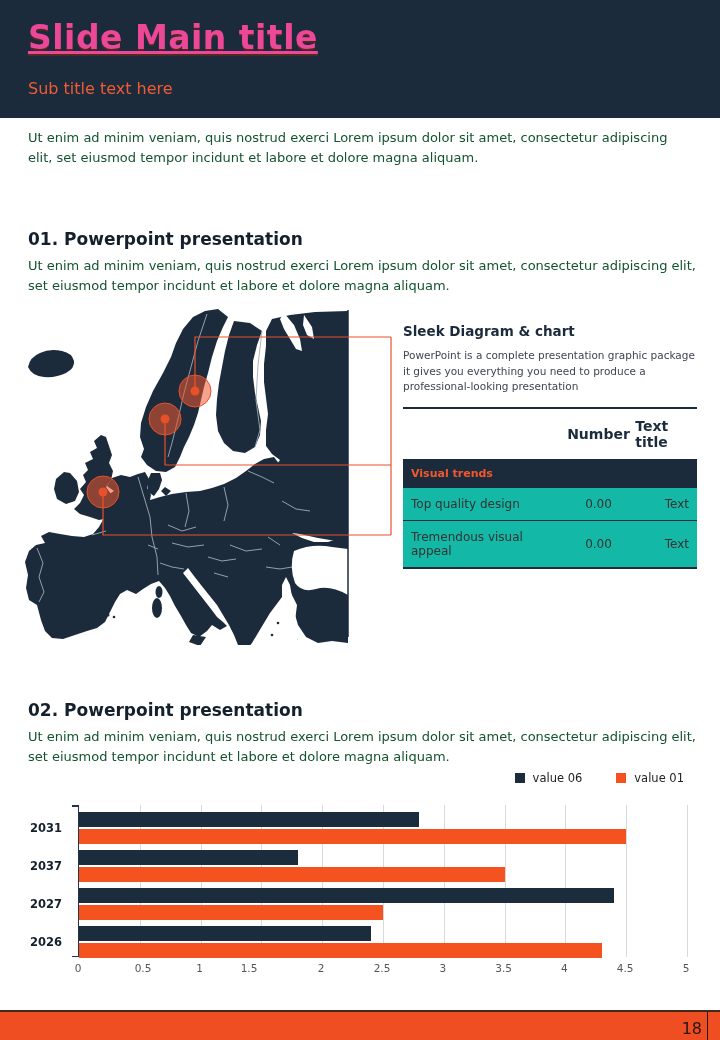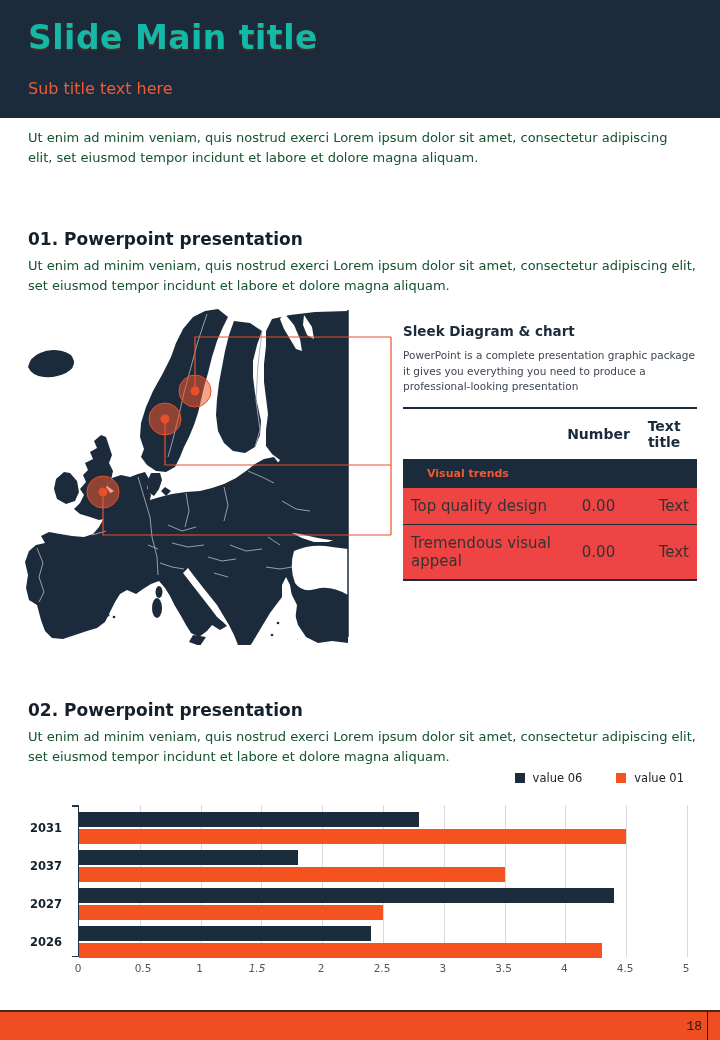--- a/index.html
+++ b/index.html
@@ -2,21 +2,21 @@
 <html><head>
 <meta charset="utf-8">
 <style>
   html,body{margin:0;padding:0;background:#888;}
   .page{position:relative;width:720px;height:1040px;background:#ffffff;overflow:hidden;
         font-family:"DejaVu Sans","Liberation Sans",sans-serif;margin:0 auto;}
 
   
   .header{position:absolute;left:0;top:0;width:720px;height:118px;background:#1b2b3c;}
   .header .title{position:absolute;left:28px;top:18px;font-size:33px;font-weight:bold;
-                 color:#14b8a6;letter-spacing:.5px;text-shadow:0 2px 1px rgba(130,38,12,.55);}
+                 color:#ec4899;letter-spacing:.5px;text-shadow:0 2px 1px rgba(130,38,12,.55);text-decoration:underline;}
   .header .subtitle{position:absolute;left:28px;top:79px;font-size:16px;color:#ef5b33;}
 
   
   .para{position:absolute;font-size:13px;line-height:20px;color:#14532d;}
   .intro{left:28px;top:128px;width:656px;}
   .sec-head{position:absolute;left:28px;font-size:17px;font-weight:bold;color:#14202c;}
   .sec1-head{top:229px;}
   .sec1-body{left:28px;top:256px;width:670px;}
   .sec2-head{top:700px;}
   .sec2-body{left:28px;top:727px;width:670px;}
@@ -24,23 +24,23 @@
   
   .map{position:absolute;left:0;top:305px;width:400px;height:340px;}
 
   
   .panel{position:absolute;left:403px;top:323px;width:294px;}
   .panel h3{margin:0;font-size:13.5px;font-weight:bold;color:#1b2b3c;}
   .panel p{margin:9px 0 0 0;font-size:10.5px;line-height:15.5px;color:#3c4652;}
   table.diagram{width:100%;border-collapse:collapse;margin-top:12px;border-top:2.5px solid #1b2b3c;}
   table.diagram th{font-size:14px;font-weight:bold;color:#1b2b3c;padding:9px 0;}
   table.diagram th.c-num{text-align:center;width:25%;}
-  table.diagram th.c-text{text-align:center;width:21%;padding-right:4px;}
-  tr.group-row td{background:#1b2b3c;color:#f4572d;font-weight:bold;font-size:11px;padding:8px 24px;}
-  tr.data-row td{background:#ef4444;font-size:15px;color:#333;padding:9px 0;}
+  table.diagram th.c-text{text-align:left;width:21%;padding-right:4px;}
+  tr.group-row td{background:#1b2b3c;color:#f4572d;font-weight:bold;font-size:11px;padding:8px 8px;}
+  tr.data-row td{background:#14b8a6;font-size:12px;color:#333;padding:9px 0;}
   tr.data-row td.lbl{padding-left:8px;}
   tr.data-row td.num{text-align:center;}
   tr.data-row td.txt{text-align:right;padding-right:8px;}
   tr.data-row td{border-bottom:1.5px solid #1b2b3c;}
   tr.data-row:last-child td{border-bottom:2.5px solid #1b2b3c;}
 
   
   .chart{position:absolute;left:28px;top:765px;width:672px;height:215px;}
   .legend{position:absolute;top:6px;right:16px;display:flex;gap:34px;}
   .legend .item{display:flex;align-items:center;gap:8px;font-size:11.5px;color:#222;}
@@ -49,21 +49,21 @@
   .plot .tick-corner{position:absolute;left:-7px;width:7px;height:1.5px;background:#24344a;}
   .gridline{position:absolute;top:0;width:1px;height:100%;background:#d8dbde;}
   .bar{position:absolute;height:15px;}
   .cat{position:absolute;left:2px;width:42px;height:18px;line-height:18px;
        font-size:11.5px;font-weight:bold;color:#14202c;}
   .xtick{position:absolute;width:40px;text-align:center;font-size:10.5px;color:#555;top:197px;}
 
   
   .footer{position:absolute;left:0;top:1010px;width:720px;height:30px;background:#ef4e22;
           border-top:2px solid #46281a;box-sizing:border-box;}
-  .footer .pagenum{position:absolute;right:18px;top:7px;font-size:13px;color:#26160e;font-family:Liberation Mono, monospace;}
+  .footer .pagenum{position:absolute;right:18px;top:7px;font-size:16px;color:#26160e;}
   .footer .vline{position:absolute;right:12px;top:0;width:1.5px;height:100%;background:#26160e;}
 </style>
 </head>
 <body>
 
 <div class="page">
 
   <div class="header">
     <div class="title">Slide Main title</div>
     <div class="subtitle">Sub title text here</div>
@@ -229,21 +229,21 @@
     <div>
         <div class="cat" style="top: 54px;">2031</div>
         <div class="cat" style="top: 92px;">2037</div>
         <div class="cat" style="top: 130px;">2027</div>
         <div class="cat" style="top: 168px;">2026</div>
       </div>
     <div>
         <div class="xtick" style="left: 30px;">0</div>
         <div class="xtick" style="left: 95px; text-align: center;">0.5</div>
         <div class="xtick" style="left: 151.6px;">1</div>
-        <div class="xtick" style="left: 209px; font-style: italic;">1.5</div>
+        <div class="xtick" style="left: 201px;">1.5</div>
         <div class="xtick" style="left: 273.2px;">2</div>
         <div class="xtick" style="left: 334px;">2.5</div>
         <div class="xtick" style="left: 394.8px;">3</div>
         <div class="xtick" style="left: 455.6px;">3.5</div>
         <div class="xtick" style="left: 516.4px;">4</div>
         <div class="xtick" style="left: 577.2px;">4.5</div>
         <div class="xtick" style="left: 638px;">5</div>
       </div>
   </div>
 

